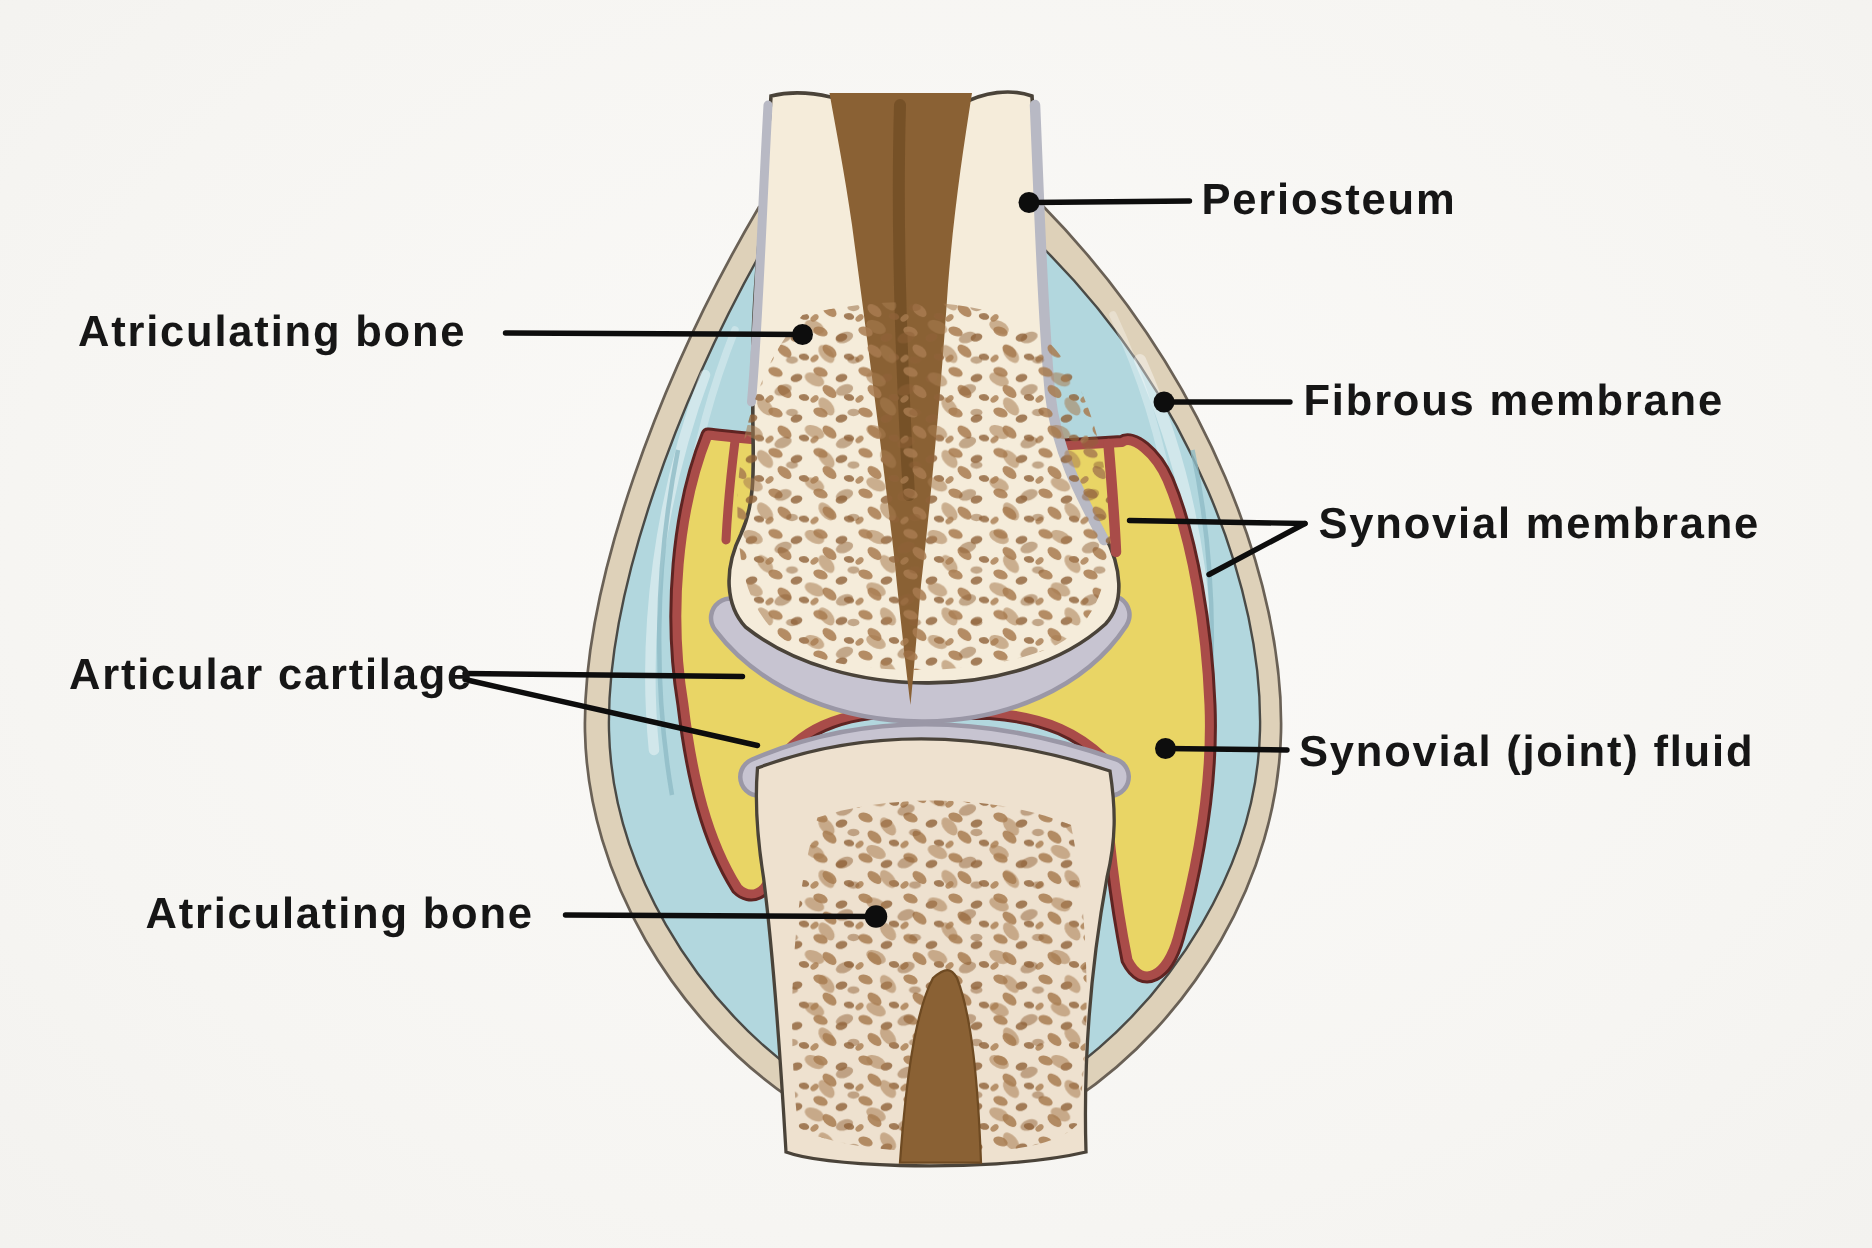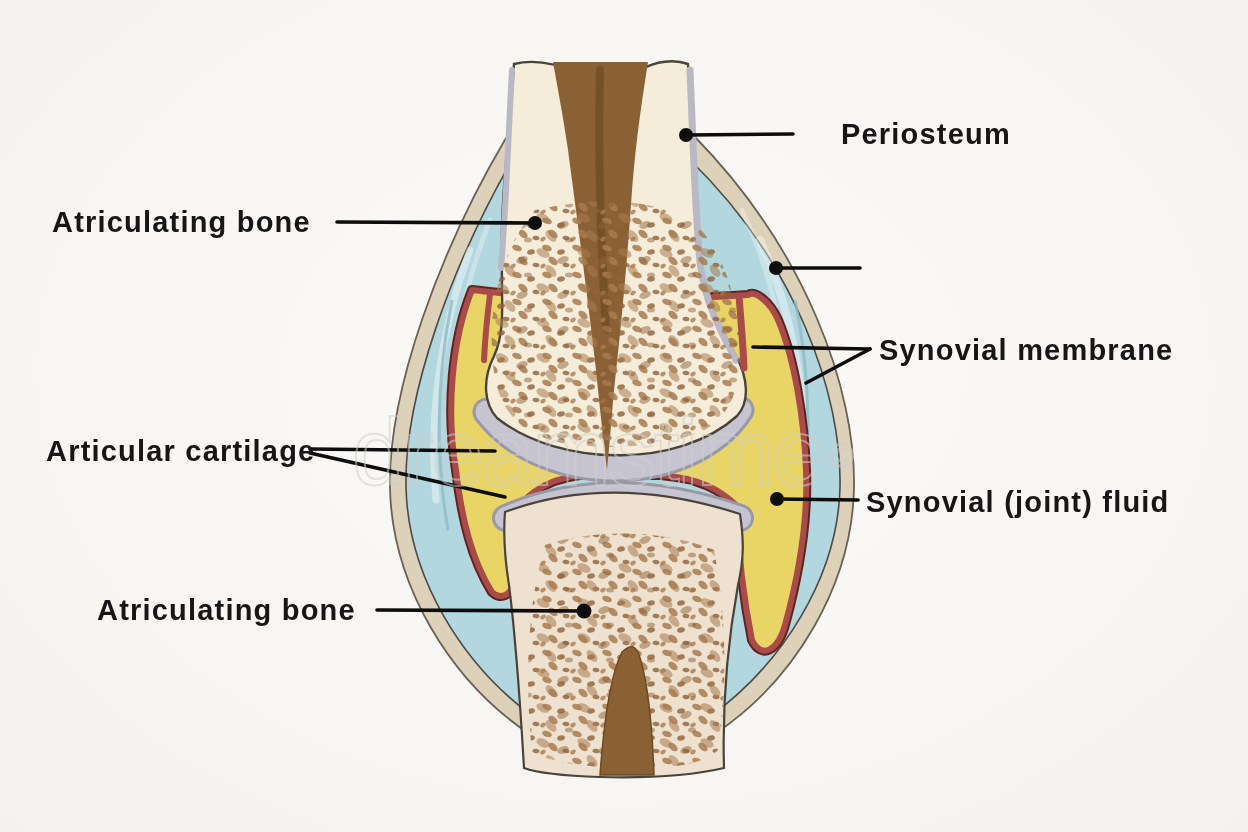--- a/index.html
+++ b/index.html
@@ -142,24 +142,24 @@
     <line x1="310" y1="453" x2="505" y2="497"></line>
 
     <line x1="777" y1="499" x2="858" y2="500"></line>
     <circle cx="777" cy="499" r="7" stroke="none"></circle>
 
     <line x1="377" y1="610" x2="584" y2="611"></line>
     <circle cx="584" cy="611" r="7.5" stroke="none"></circle>
   </g>
 </svg>
 
-<div class="watermark"><span>dreamstime</span><span class="wm-sym">©</span></div>
 
-<div class="label" style="left:801px;top:134px;margin-left:40px;">Periosteum</div>
+<div class="label" style="left:801px;top:134px;">Periosteum</div>
 <div class="label" style="left:52px;top:222px;">Atriculating bone</div>
+<div class="label" style="left:869px;top:268px;">Fibrous membrane</div>
 <div class="label" style="left:46px;top:451px;">Articular cartilage</div>
 <div class="label" style="left:879px;top:350px;">Synovial membrane</div>
 <div class="label" style="left:866px;top:502px;">
   <span class="l1">Synovial (joint) fluid</span>
 </div>
 <div class="label" style="left:97px;top:610px;">Atriculating bone</div>
 
 </div>
 
 </body></html>

